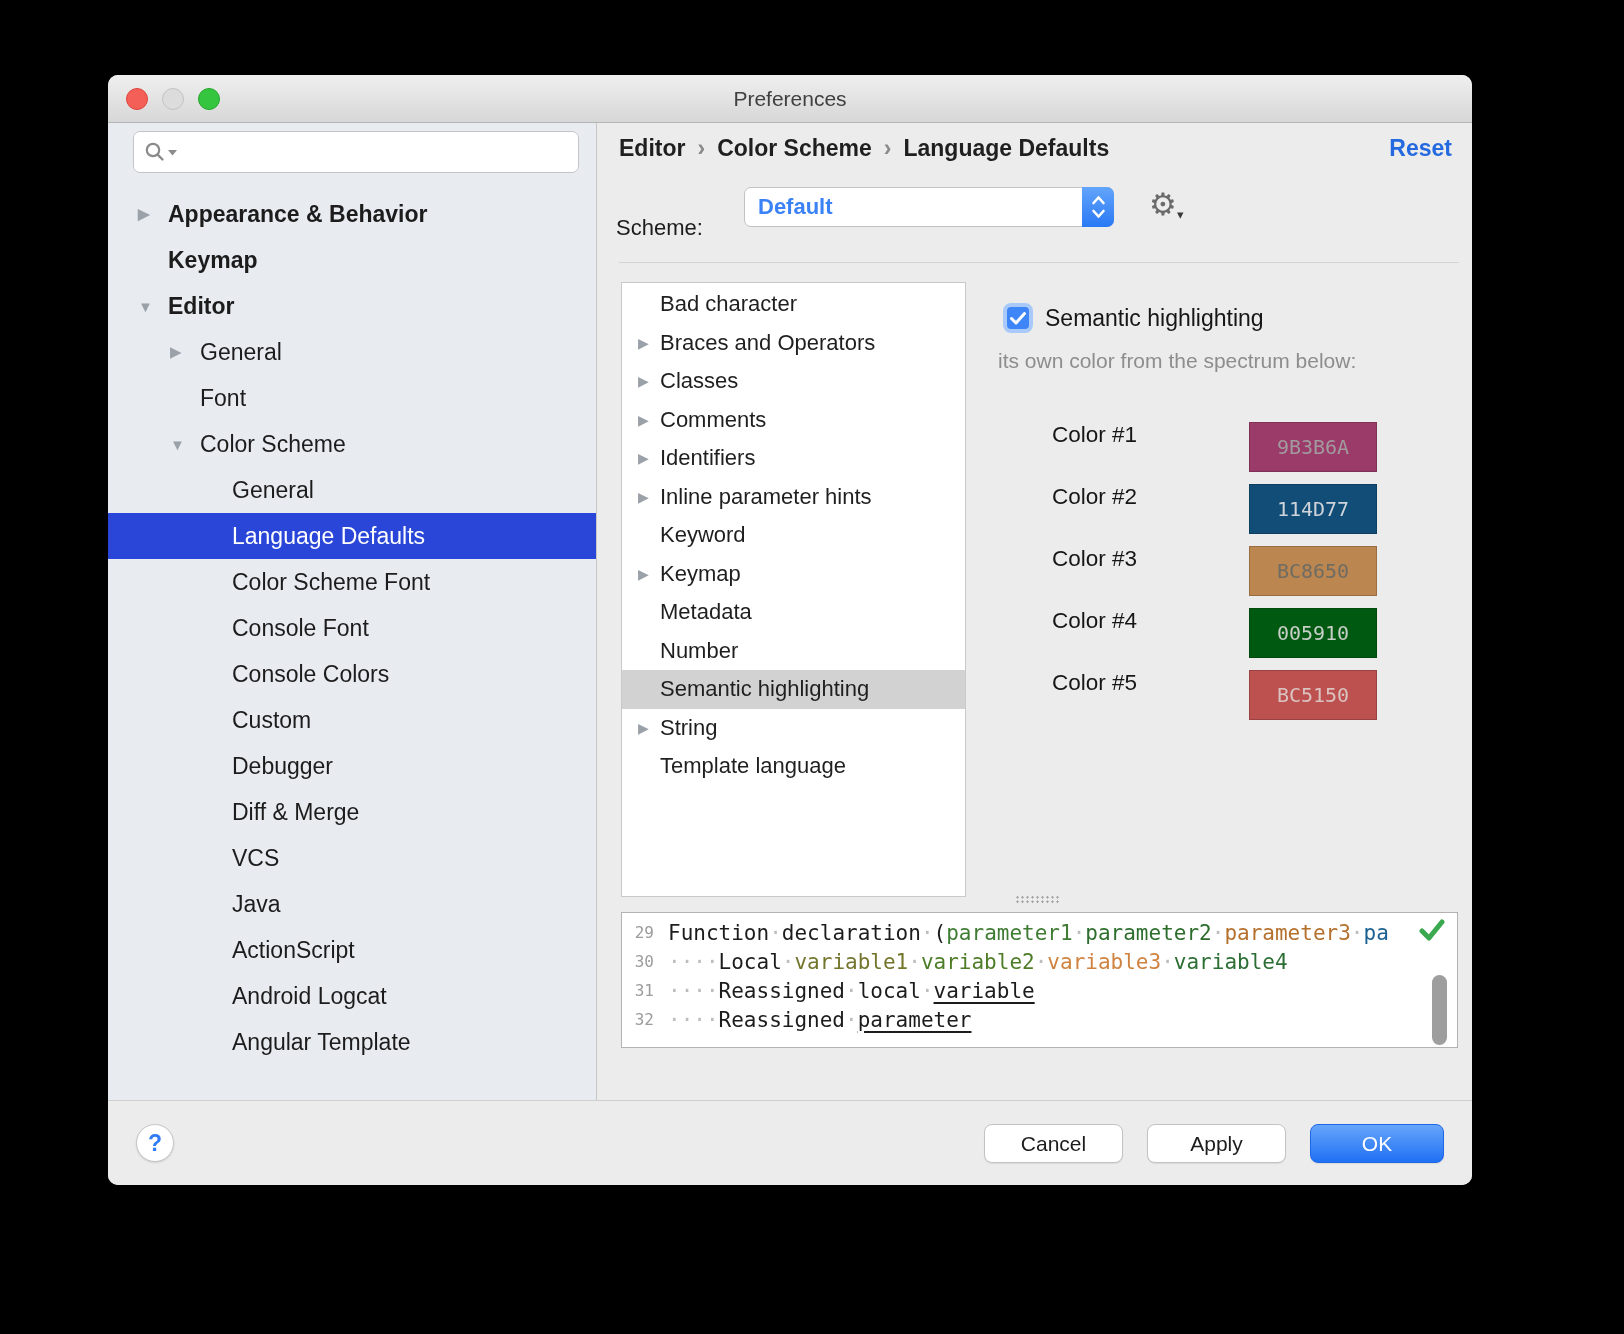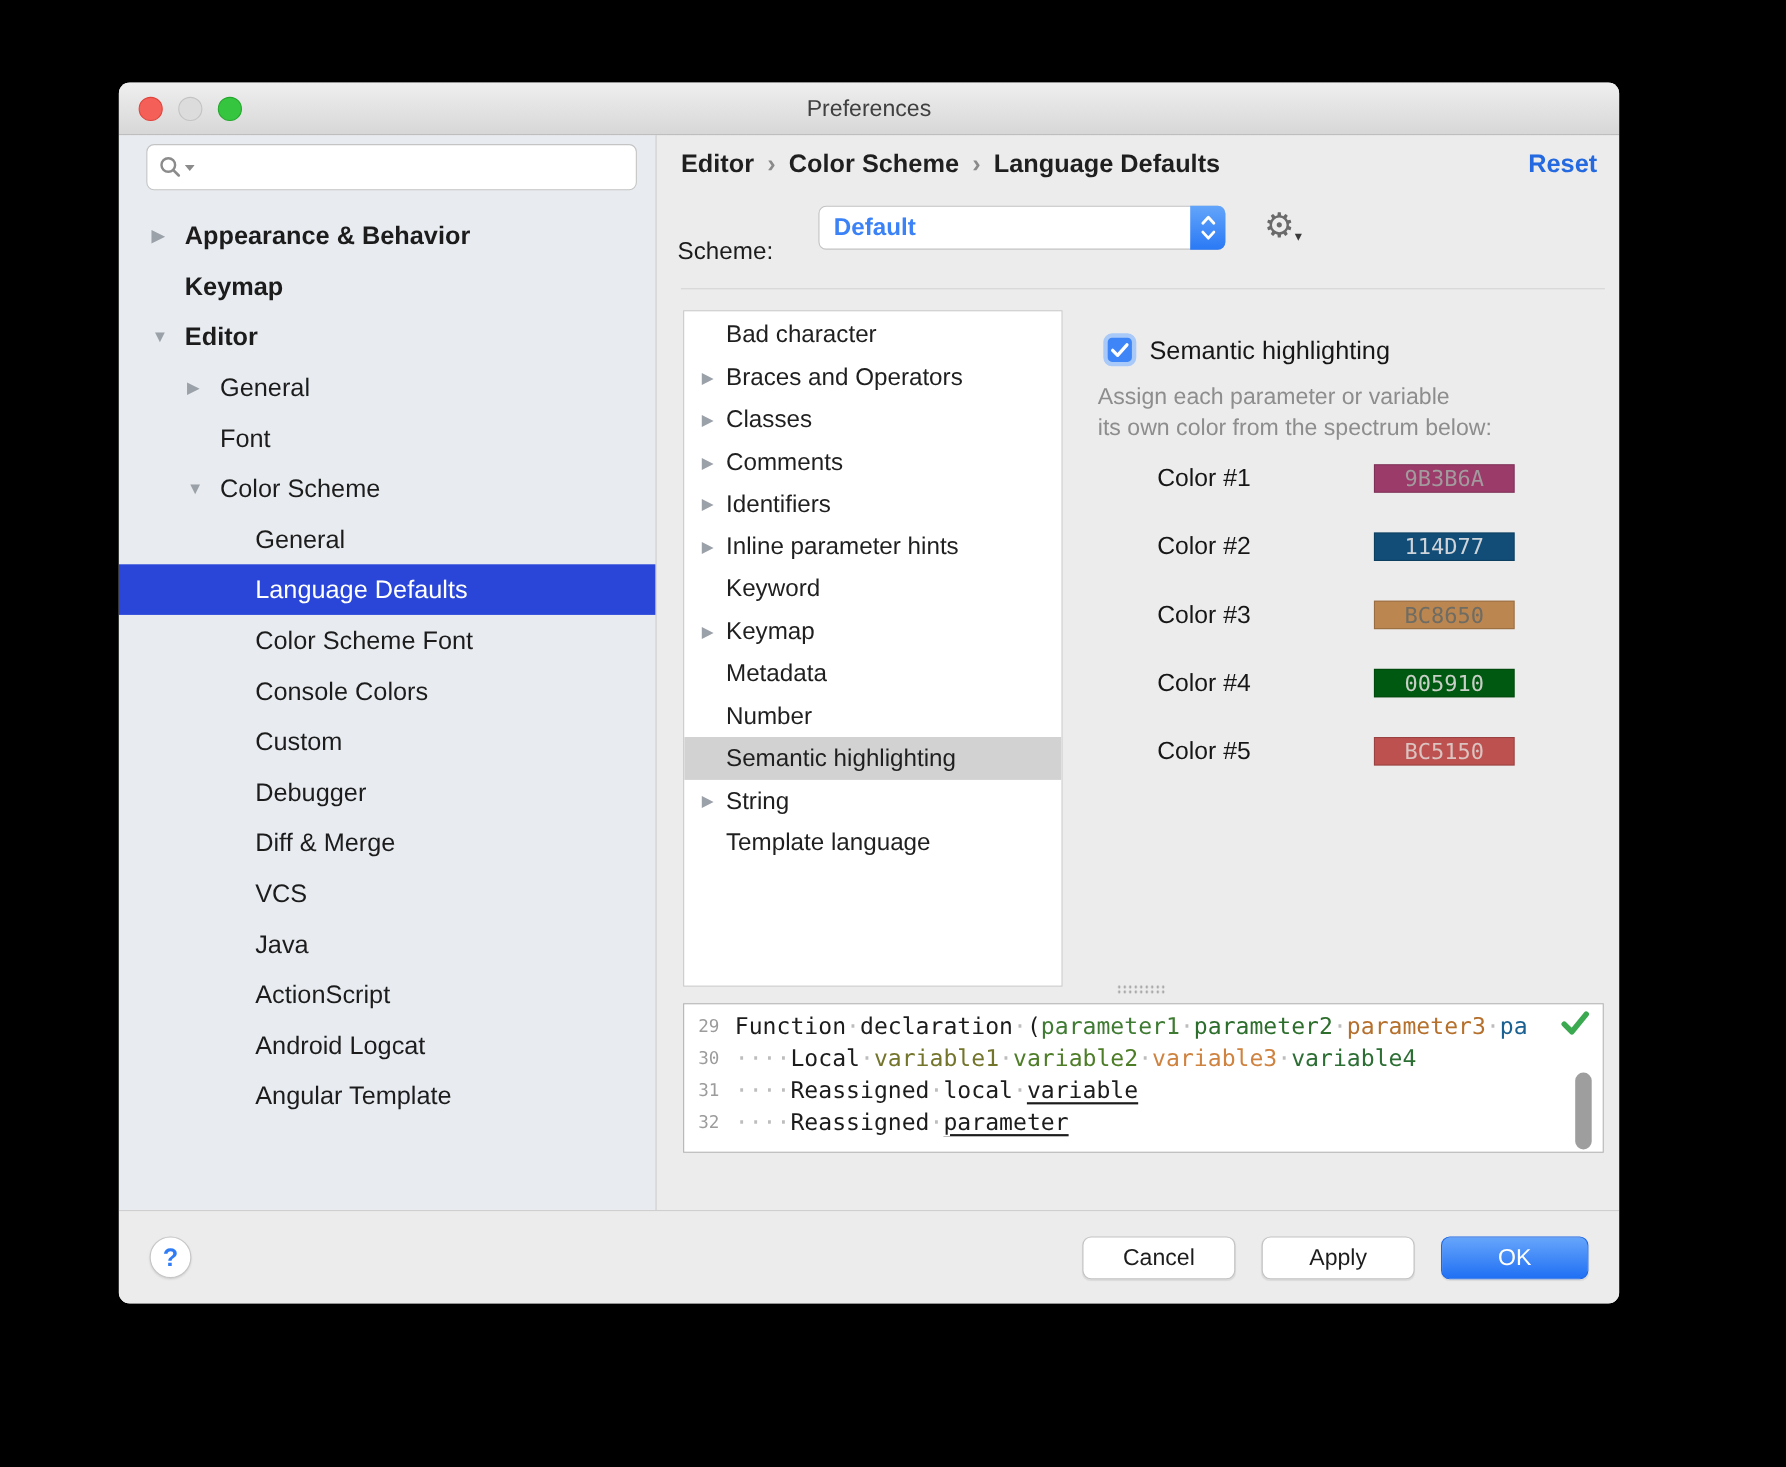--- a/index.html
+++ b/index.html
@@ -66,21 +66,21 @@
 
   
   .sem-row { position:absolute; left:406px; top:180px; display:flex; align-items:center; }
   .checkbox { width:30px; height:30px; border-radius:8px; background:#3e86f7; border:4px solid #a9c9f9;
               display:flex; align-items:center; justify-content:center; }
   .sem-label { margin-left:12px; font-size:23px; color:#161616; }
   .sem-desc { position:absolute; left:401px; top:224px; font-size:21px; color:#8d8d8d; line-height:28px; }
 
   .color-row { position:absolute; left:0; width:100%; height:34px; }
   .color-label { position:absolute; left:455px; top:0; font-size:22.5px; color:#161616; }
-  .color-swatch { position:absolute; left:652px; top:0; width:128px; height:26px;
+  .color-swatch { position:absolute; left:652px; top:0; width:128px; height:50px;
                   border:1px solid rgba(0,0,0,0.18); display:flex; align-items:center; justify-content:center;
                   font-family:"DejaVu Sans Mono",monospace; font-size:20px; }
 
   
   .grip { position:absolute; left:418px; top:772px; width:44px; height:9px;
           background-image:radial-gradient(#a3a3a3 1px, transparent 1.4px);
           background-size:5px 4.5px; }
 
   
   .preview { position:absolute; left:24px; top:789px; width:837px; height:136px; background:#fff;
@@ -166,20 +166,24 @@
           <div class="tree-row lvl2 selected">
             <span class="tree-arrow"></span>
             <span class="tree-label">Language Defaults</span>
           </div>
           <div class="tree-row lvl2">
             <span class="tree-arrow"></span>
             <span class="tree-label">Color Scheme Font</span>
           </div>
           <div class="tree-row lvl2">
             <span class="tree-arrow"></span>
+            <span class="tree-label">Console Font</span>
+          </div>
+          <div class="tree-row lvl2">
+            <span class="tree-arrow"></span>
             <span class="tree-label">Console Colors</span>
           </div>
           <div class="tree-row lvl2">
             <span class="tree-arrow"></span>
             <span class="tree-label">Custom</span>
           </div>
           <div class="tree-row lvl2">
             <span class="tree-arrow"></span>
             <span class="tree-label">Debugger</span>
           </div>
@@ -289,21 +293,20 @@
 
       <div class="sem-row">
         <span class="checkbox">
           <svg width="18" height="15" viewBox="0 0 18 15">
             <polyline points="2.5,7.5 7,12 15.5,2.5" fill="none" stroke="#fff" stroke-width="3" stroke-linecap="round" stroke-linejoin="round"></polyline>
           </svg>
         </span>
         <span class="sem-label">Semantic highlighting</span>
       </div>
       <div class="sem-desc">
-        <div>Assign each parameter or variable</div>
         <div>its own color from the spectrum below:</div>
       </div>
 
       <div id="color-rows">
           <div class="color-row" style="top: 299px;">
             <span class="color-label">Color #1</span>
             <div class="color-swatch" style="background: rgb(155, 59, 106); color: rgb(163, 154, 158);">9B3B6A</div>
           </div>
           <div class="color-row" style="top: 361px;">
             <span class="color-label">Color #2</span>

